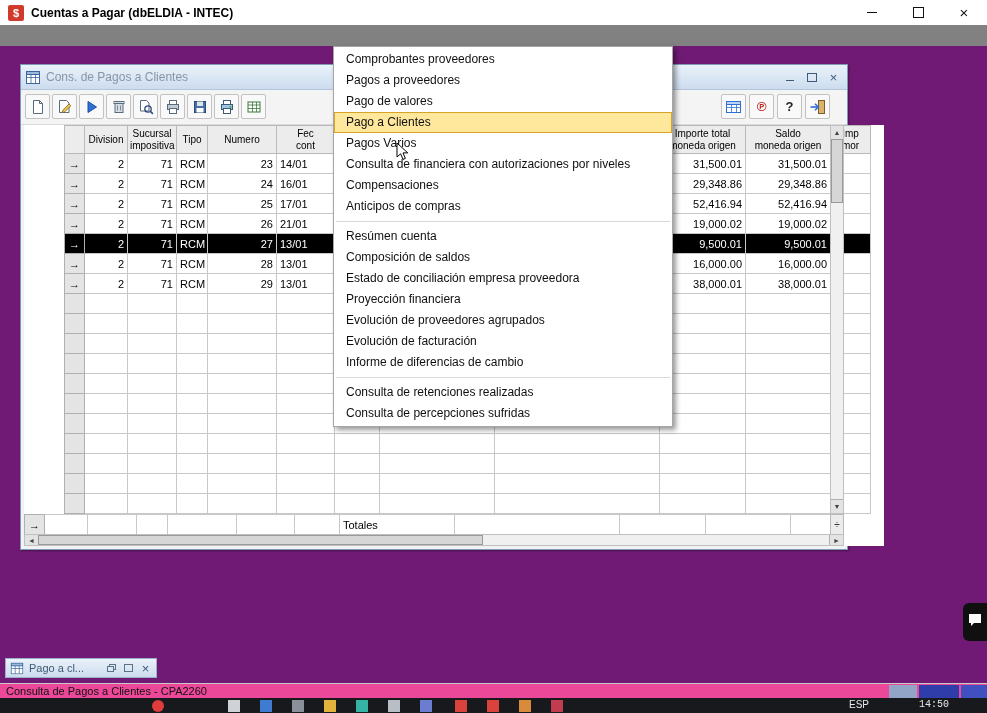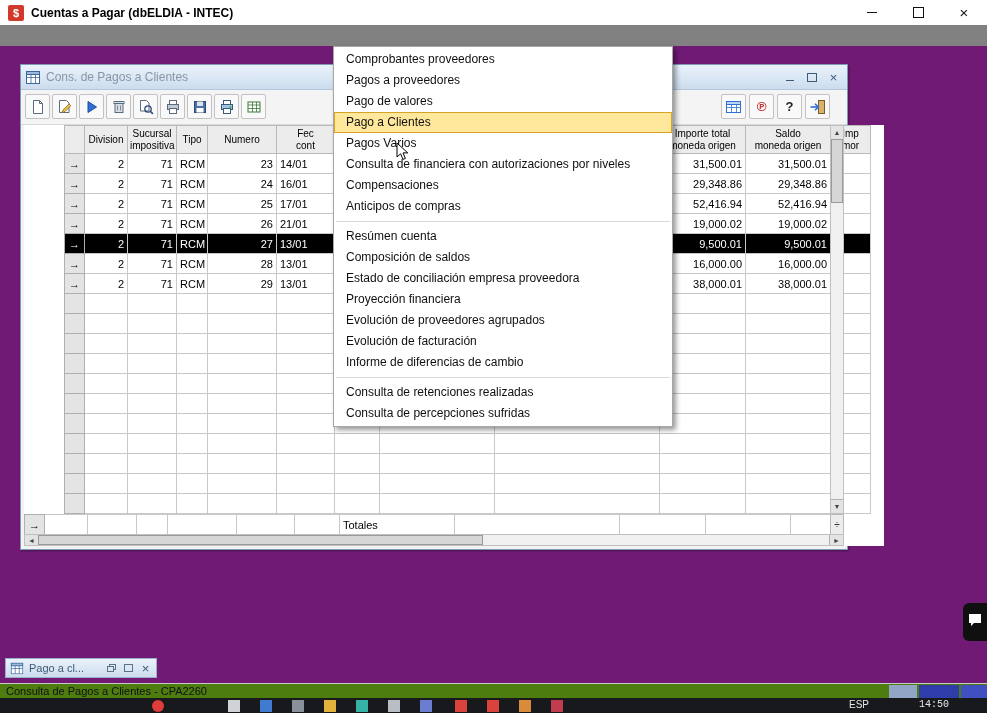--- a/index.html
+++ b/index.html
@@ -84,21 +84,21 @@
   
   #miniwin{position:absolute;left:5px;top:612px;width:152px;height:20px;background:linear-gradient(#eaf2fa,#ccdcee);
            border:1px solid #9ab0c6;display:flex;align-items:center;padding:0 4px;box-sizing:border-box;}
   .mini-title{font-size:11px;color:#3f5a74;margin-left:5px;white-space:nowrap;}
   .mini-controls{margin-left:auto;display:flex;gap:4px;align-items:center;}
   .mini-btn{width:13px;height:13px;display:flex;align-items:center;justify-content:center;}
   .btn-restore{position:relative;display:block;width:9px;height:8px;}
   .btn-restore::before{content:"";position:absolute;right:0;top:0;width:5px;height:4px;border:1px solid #5a7186;}
   .btn-restore::after{content:"";position:absolute;left:0;bottom:0;width:5px;height:4px;border:1px solid #5a7186;background:#dde7f1;}
   
-  #statusbar{position:absolute;left:0;top:683px;width:987px;height:15px;background:#4d7c0f;border-top:1px solid #c9c9c9;
+  #statusbar{position:absolute;left:0;top:683px;width:987px;height:15px;background:#ec4899;border-top:1px solid #c9c9c9;
              display:flex;align-items:center;padding-left:6px;box-sizing:border-box;font-size:11px;color:#111;z-index:20;}
   .sb-panels{position:absolute;right:0;top:1px;height:13px;display:flex;gap:2px;}
   .sb-seg{height:100%;}
   .seg1{width:28px;background:#93a5c6;}
   .seg2{width:40px;background:#2e3daa;}
   .seg3{width:26px;background:#4150c0;}
   
   #taskbar{position:absolute;left:0;top:698px;width:987px;height:15px;background:#17191d;overflow:hidden;z-index:20;}
   .tk-icon{position:absolute;top:2px;width:12px;height:12px;}
   .tb-lang,.tb-time{position:absolute;top:1px;font-size:10px;color:#e8e8e8;}

